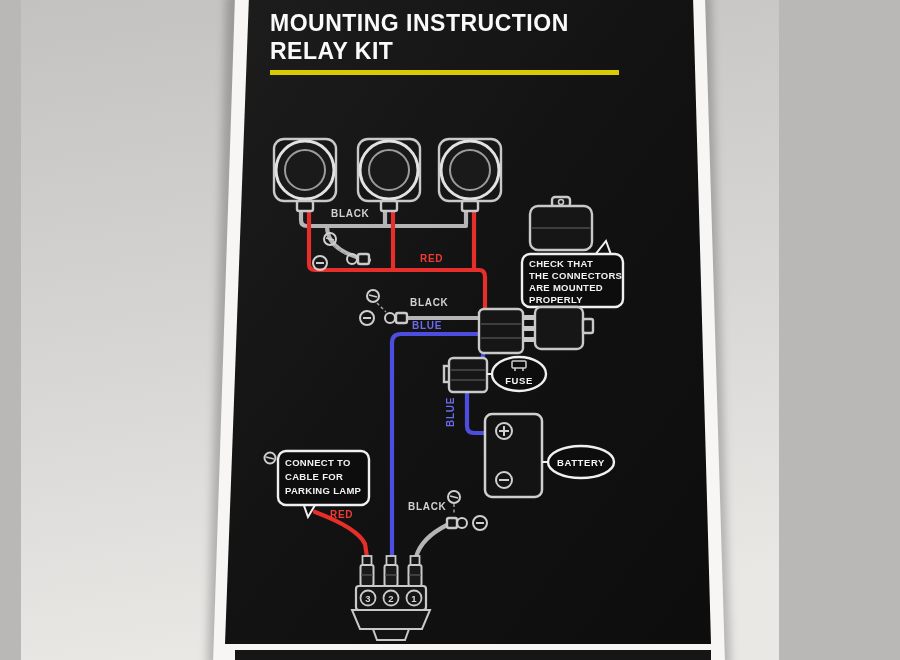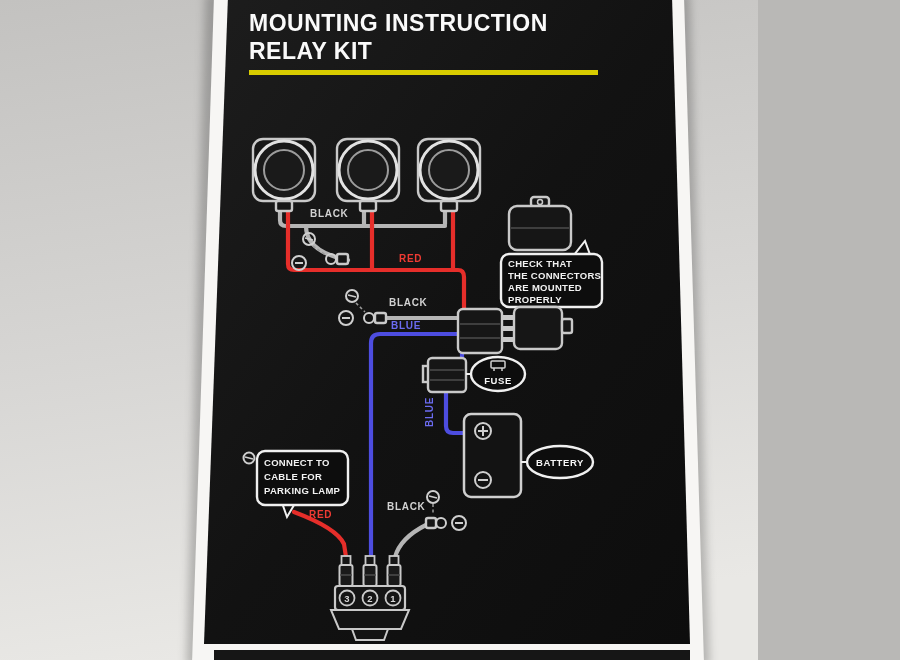--- a/index.html
+++ b/index.html
@@ -1,16 +1,16 @@
 <!DOCTYPE html>
 <html><head>
 <meta charset="utf-8">
 <style>
   html,body{margin:0;padding:0;background:#b9b8b6;}
-  .stage{width:758px;height:660px;position:relative;overflow:hidden;font-family:"Liberation Sans",sans-serif;}
+  .stage{width:758px;height:660px;position:relative;overflow:hidden;font-family:"Liberation Sans",sans-serif;padding-left:21px;}
   svg{display:block}
   .t-title{font-family:"Liberation Sans",sans-serif;font-weight:700;font-size:23px;fill:#fafafa;letter-spacing:.5px}
   .t-label{font-family:"Liberation Sans",sans-serif;font-weight:700;font-size:10px;fill:#d2d2d2;letter-spacing:.7px}
   .t-red{fill:#ef3b33}
   .t-blue{fill:#6b6bf0}
   .t-callout{font-family:"Liberation Sans",sans-serif;font-weight:700;font-size:9.5px;fill:#f2f2f2;letter-spacing:.3px}
   .t-oval{font-family:"Liberation Sans",sans-serif;font-weight:700;font-size:9.5px;fill:#f5f5f5;letter-spacing:.6px}
   .t-pin{font-family:"Liberation Sans",sans-serif;font-weight:700;font-size:9.5px;fill:#d8d8d8}
   .wireK{stroke:#b5b5b5;stroke-width:4.2;fill:none;stroke-linecap:round}
   .wireR{stroke:#e62e2a;stroke-width:4.2;fill:none;stroke-linecap:round}

